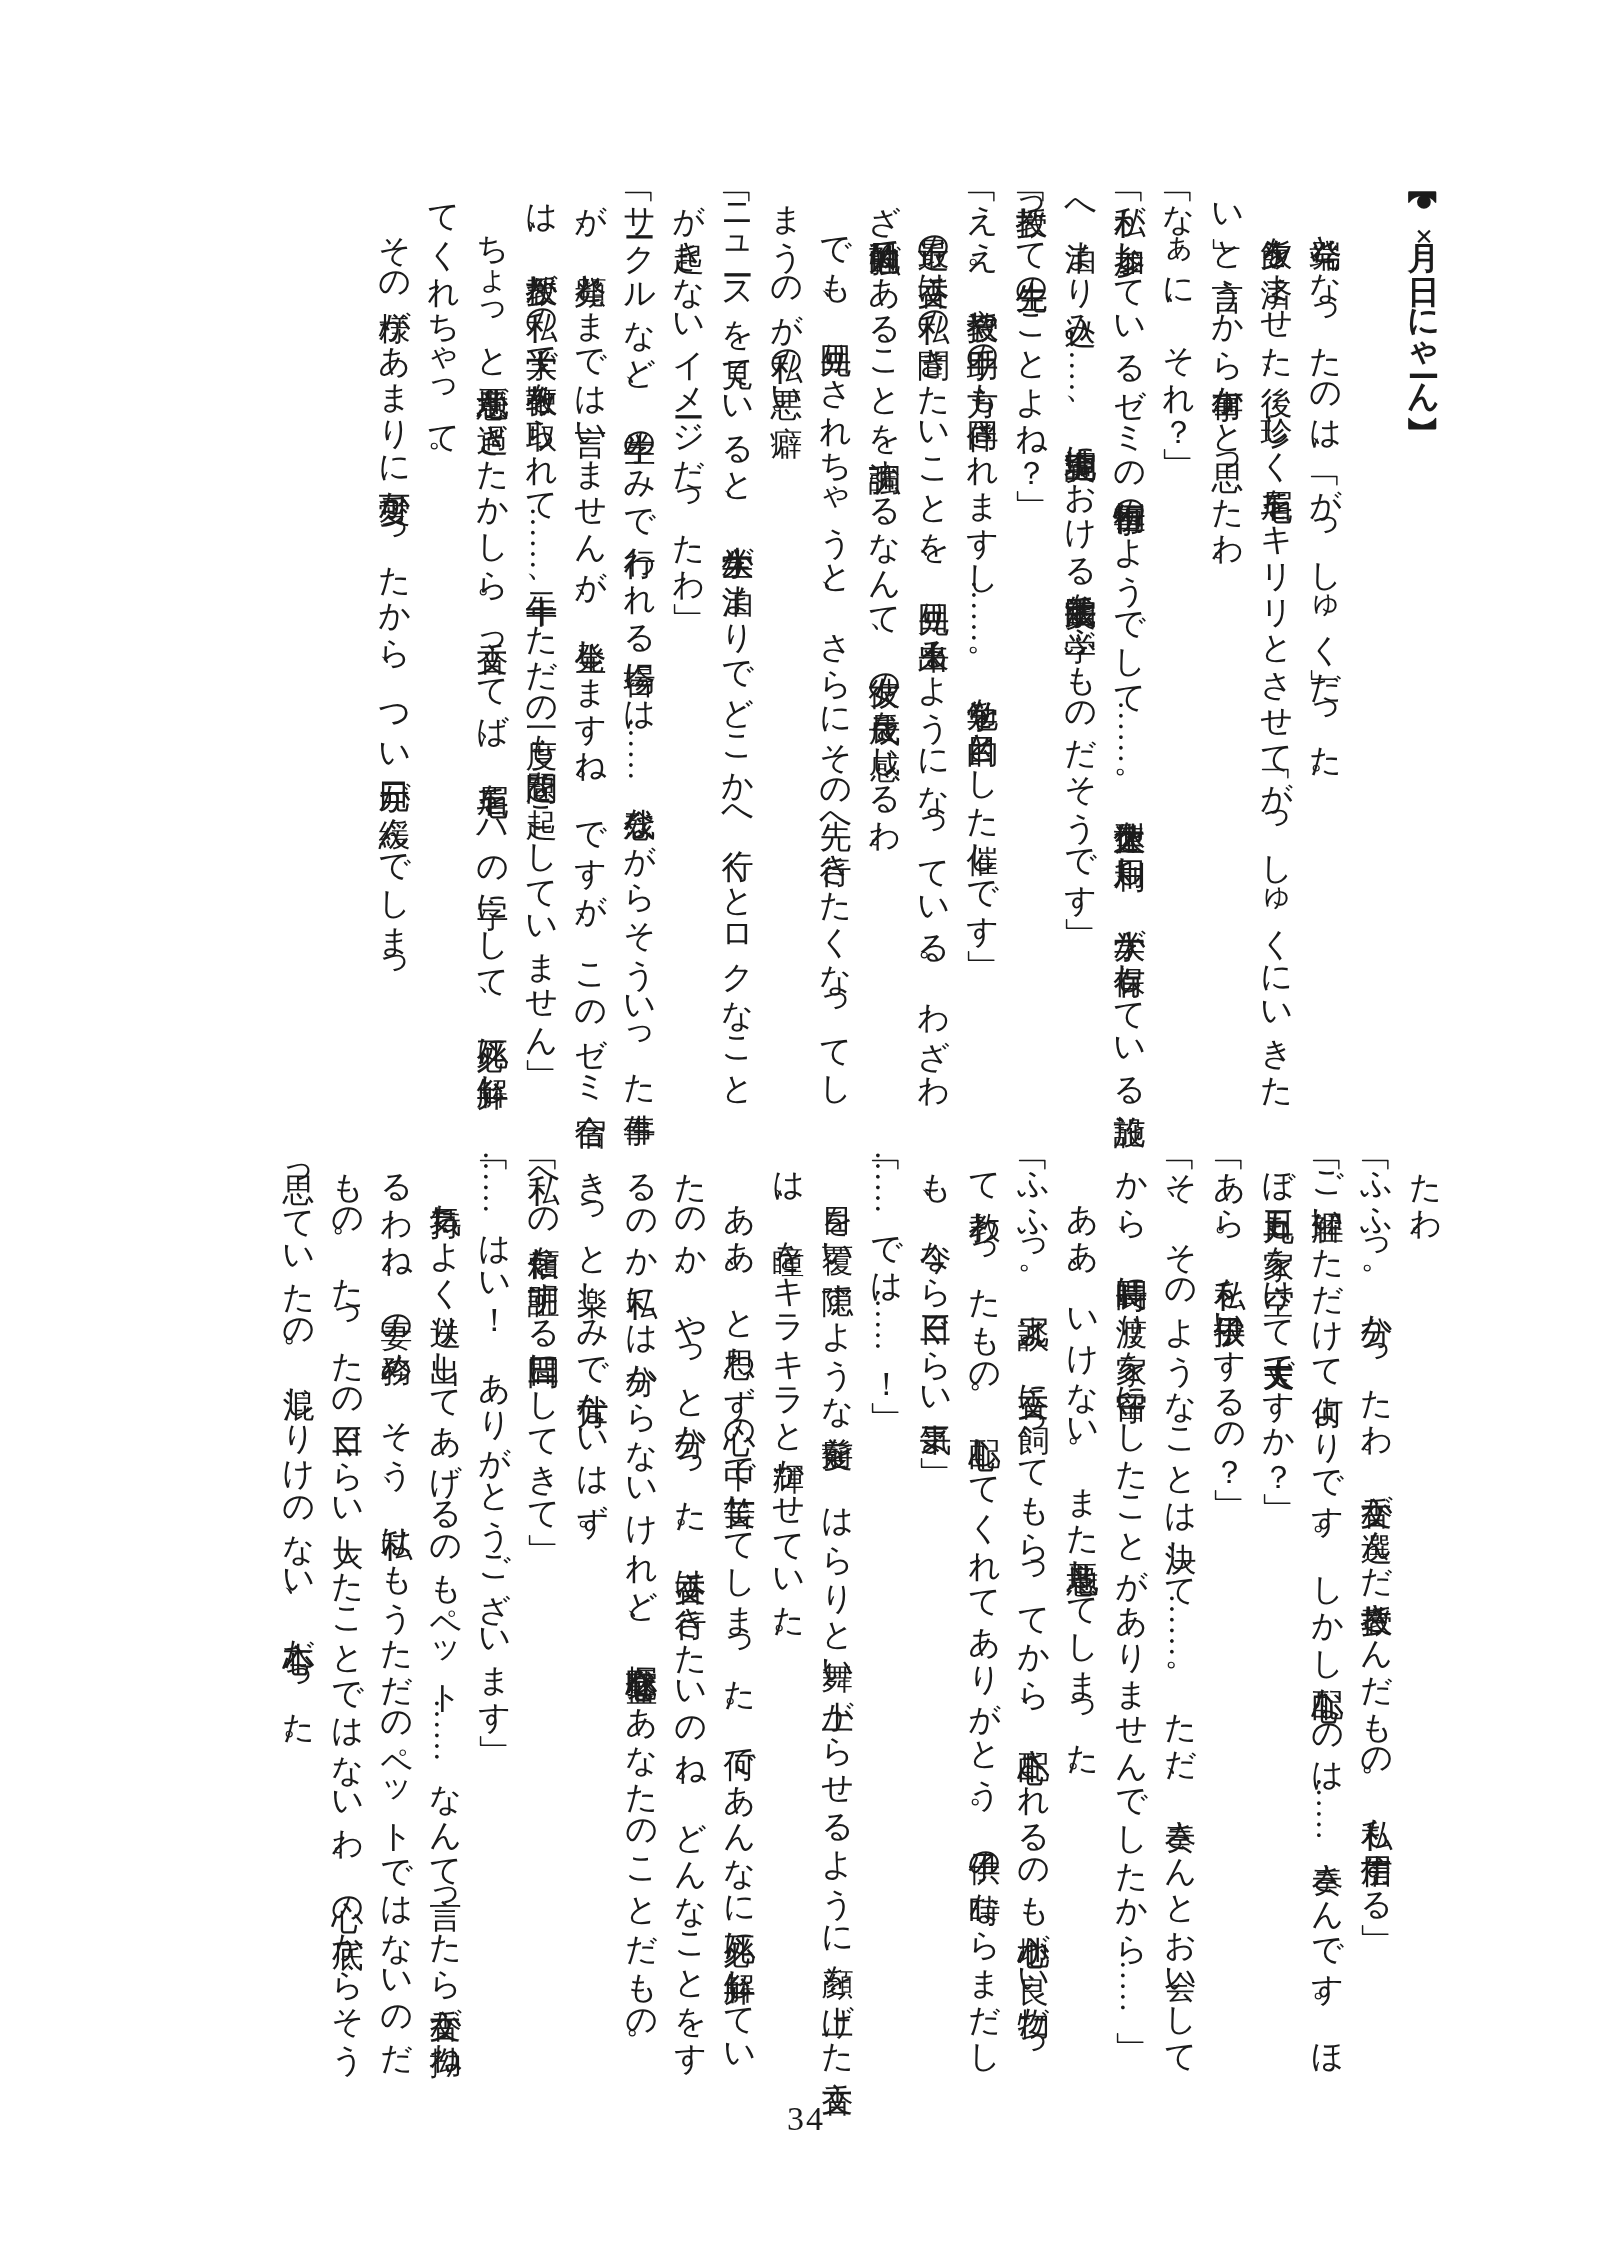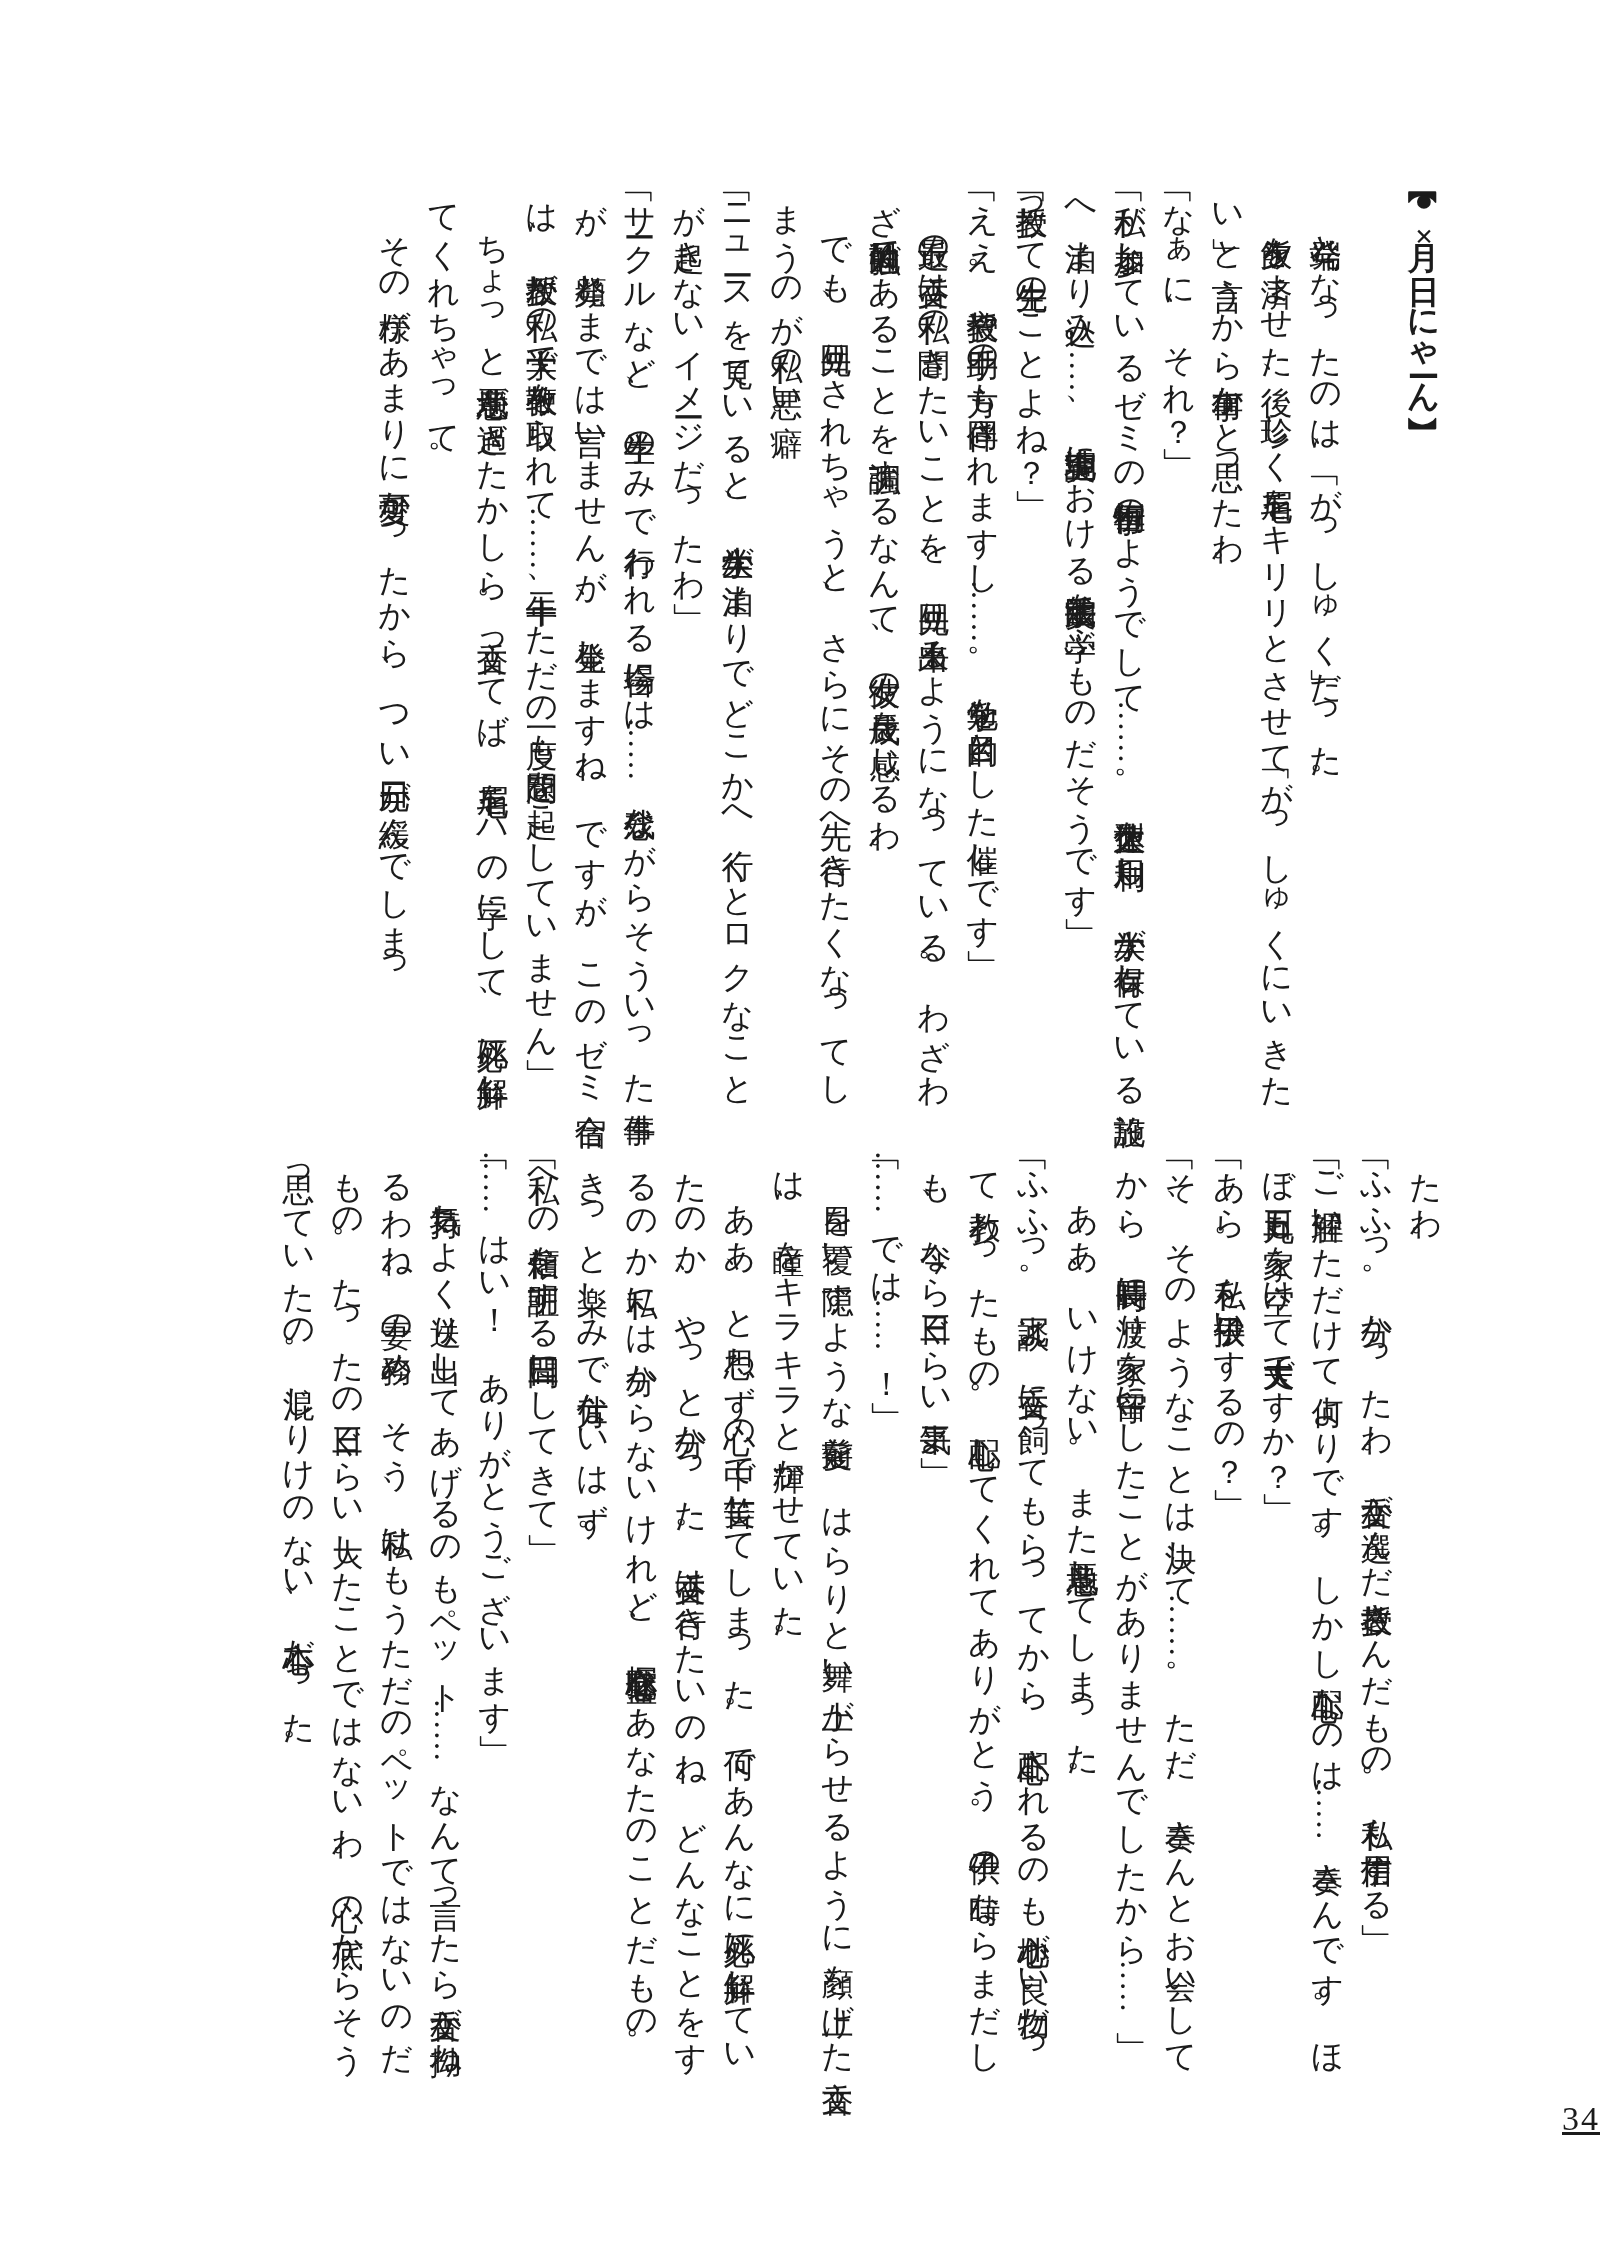--- a/index.html
+++ b/index.html
@@ -52,24 +52,23 @@
   #bottom-block {
     top: 1150px;
     right: 150px;
     width: 1278px;
   }
   .page-number {
     position: absolute;
     top: 2100px;
     left: 12px;
     right: 0;
-    text-align: right;
+    text-align: center;
     font-size: 34px;
     letter-spacing: 2px;
-    text-decoration: underline;
   }
 </style>
 </head>
 <body style="background: rgb(255, 255, 255);">
 
 <div class="page" style="background: rgb(255, 255, 255); color: rgb(27, 27, 27);">
 
   <div class="vblock" id="top-block">
 
   <p class="para-title">【●月×日　にゃーん】</p>

